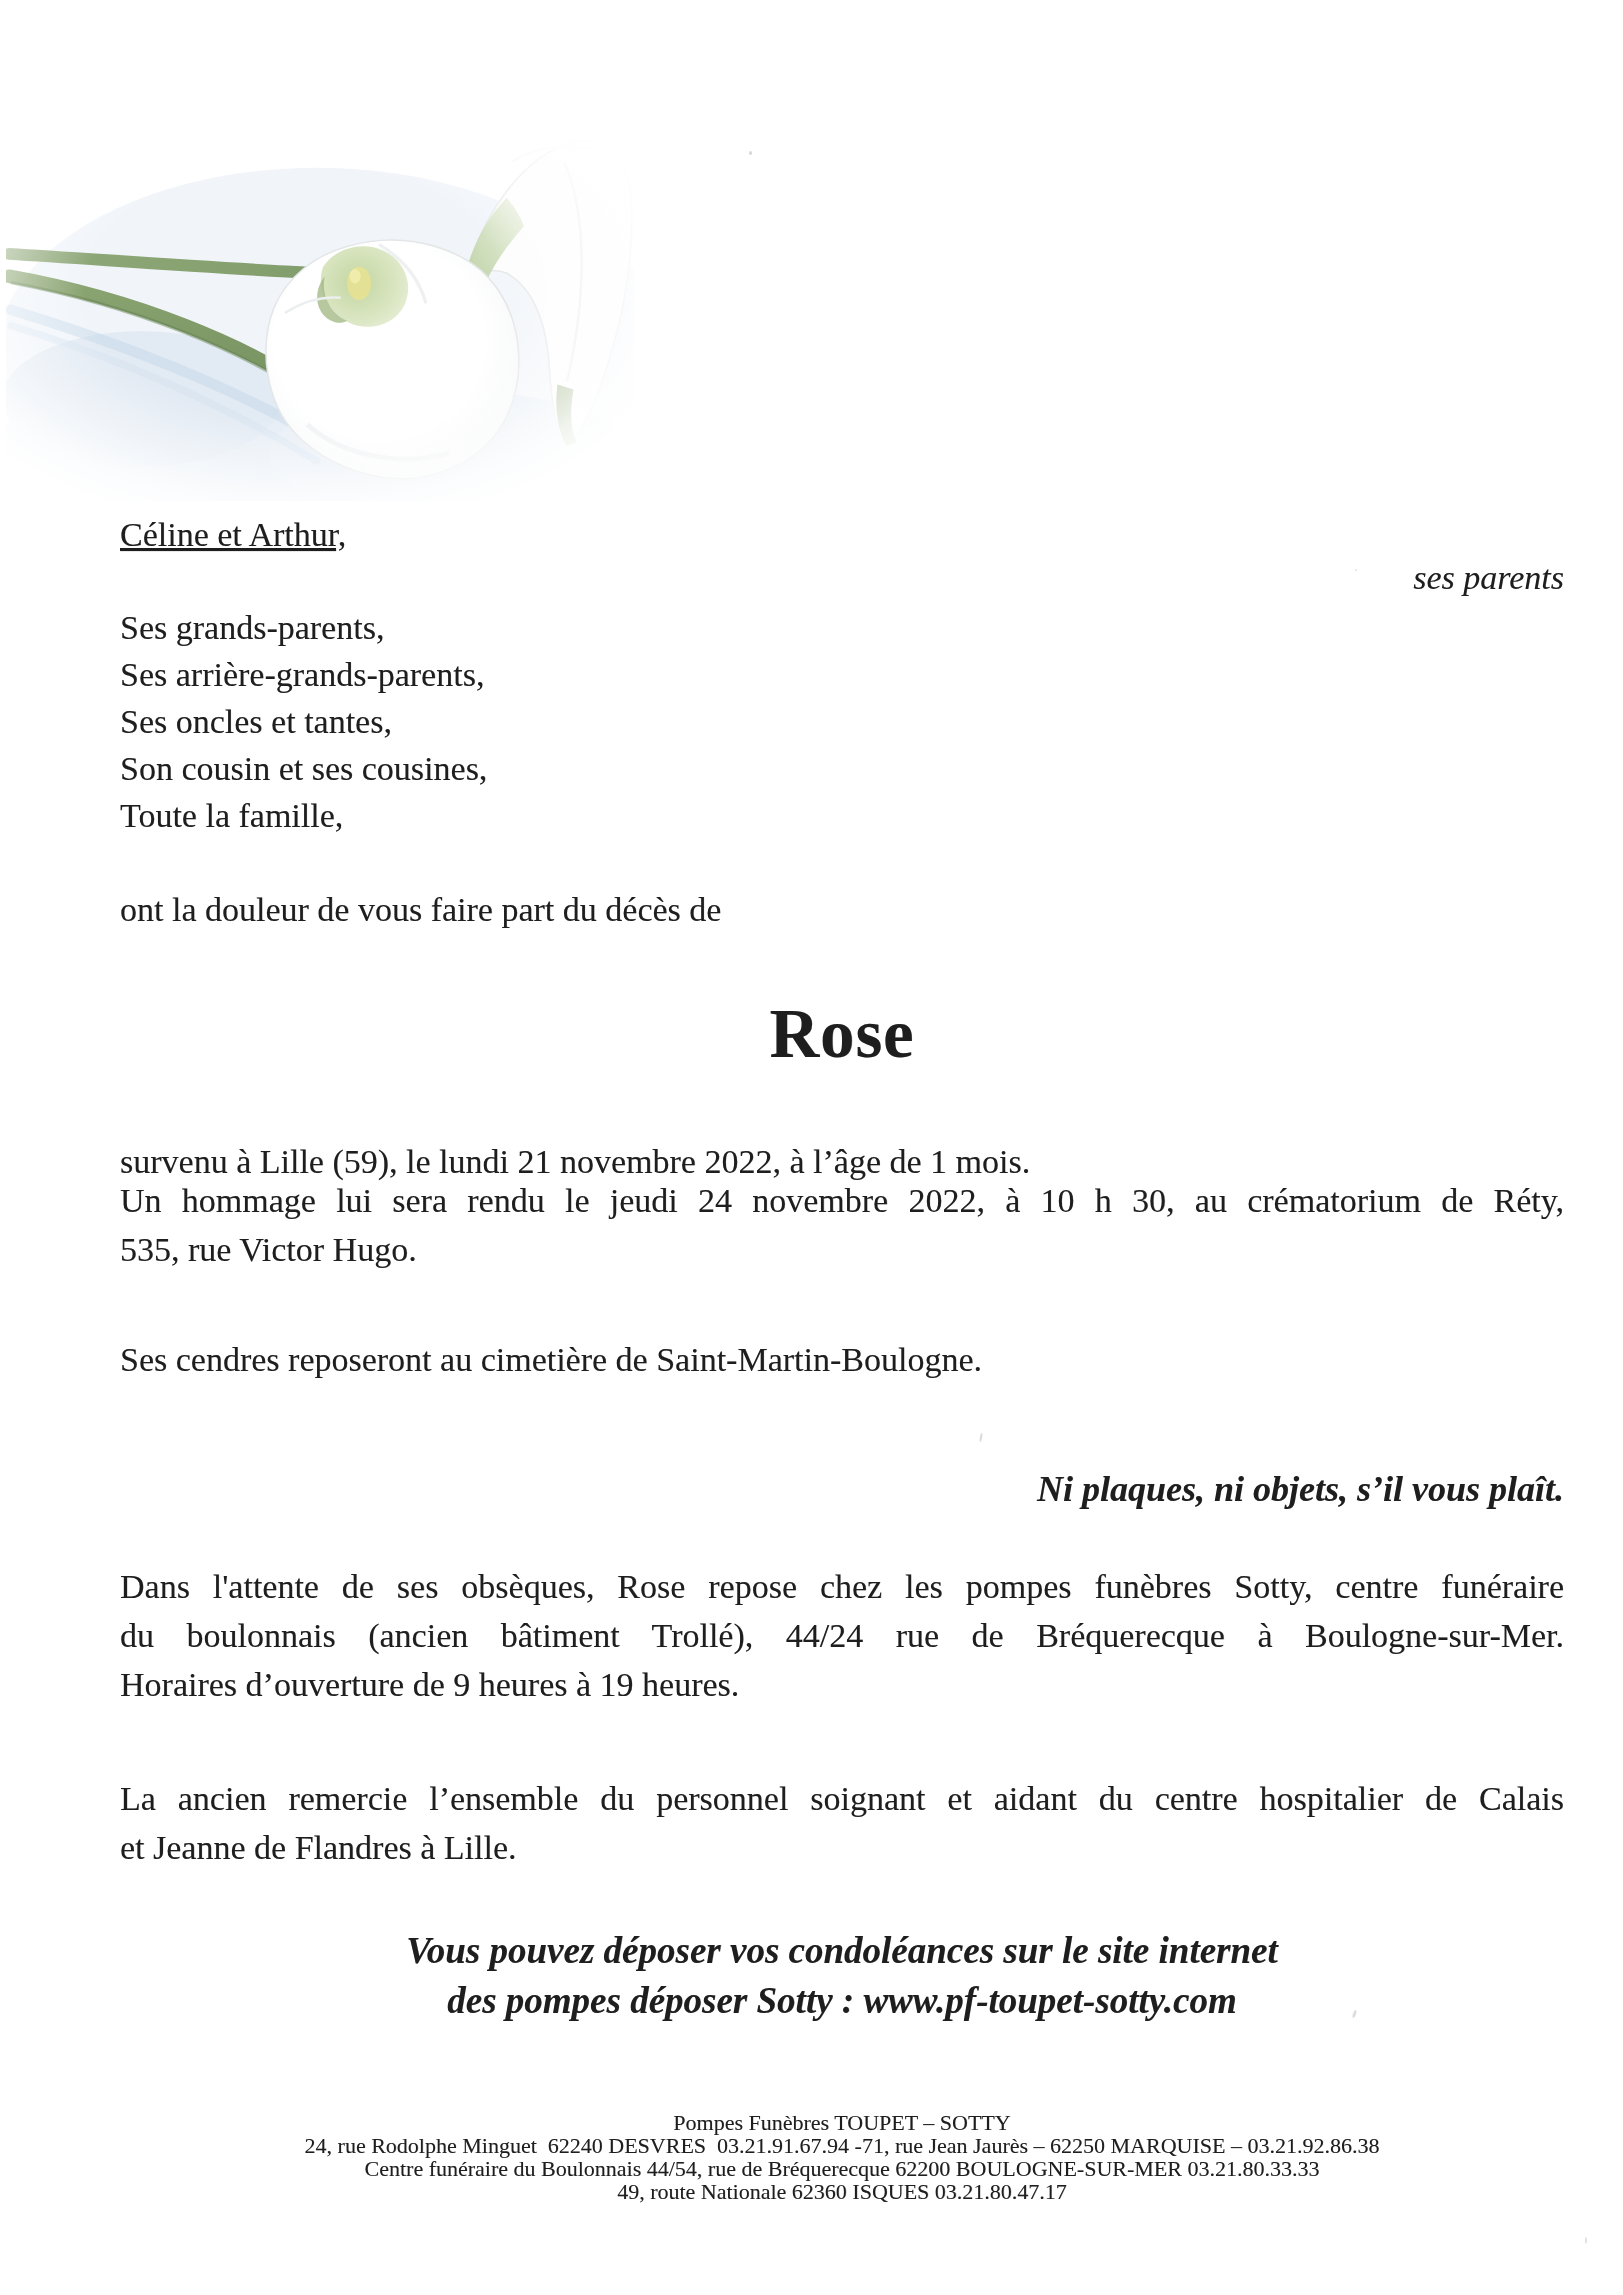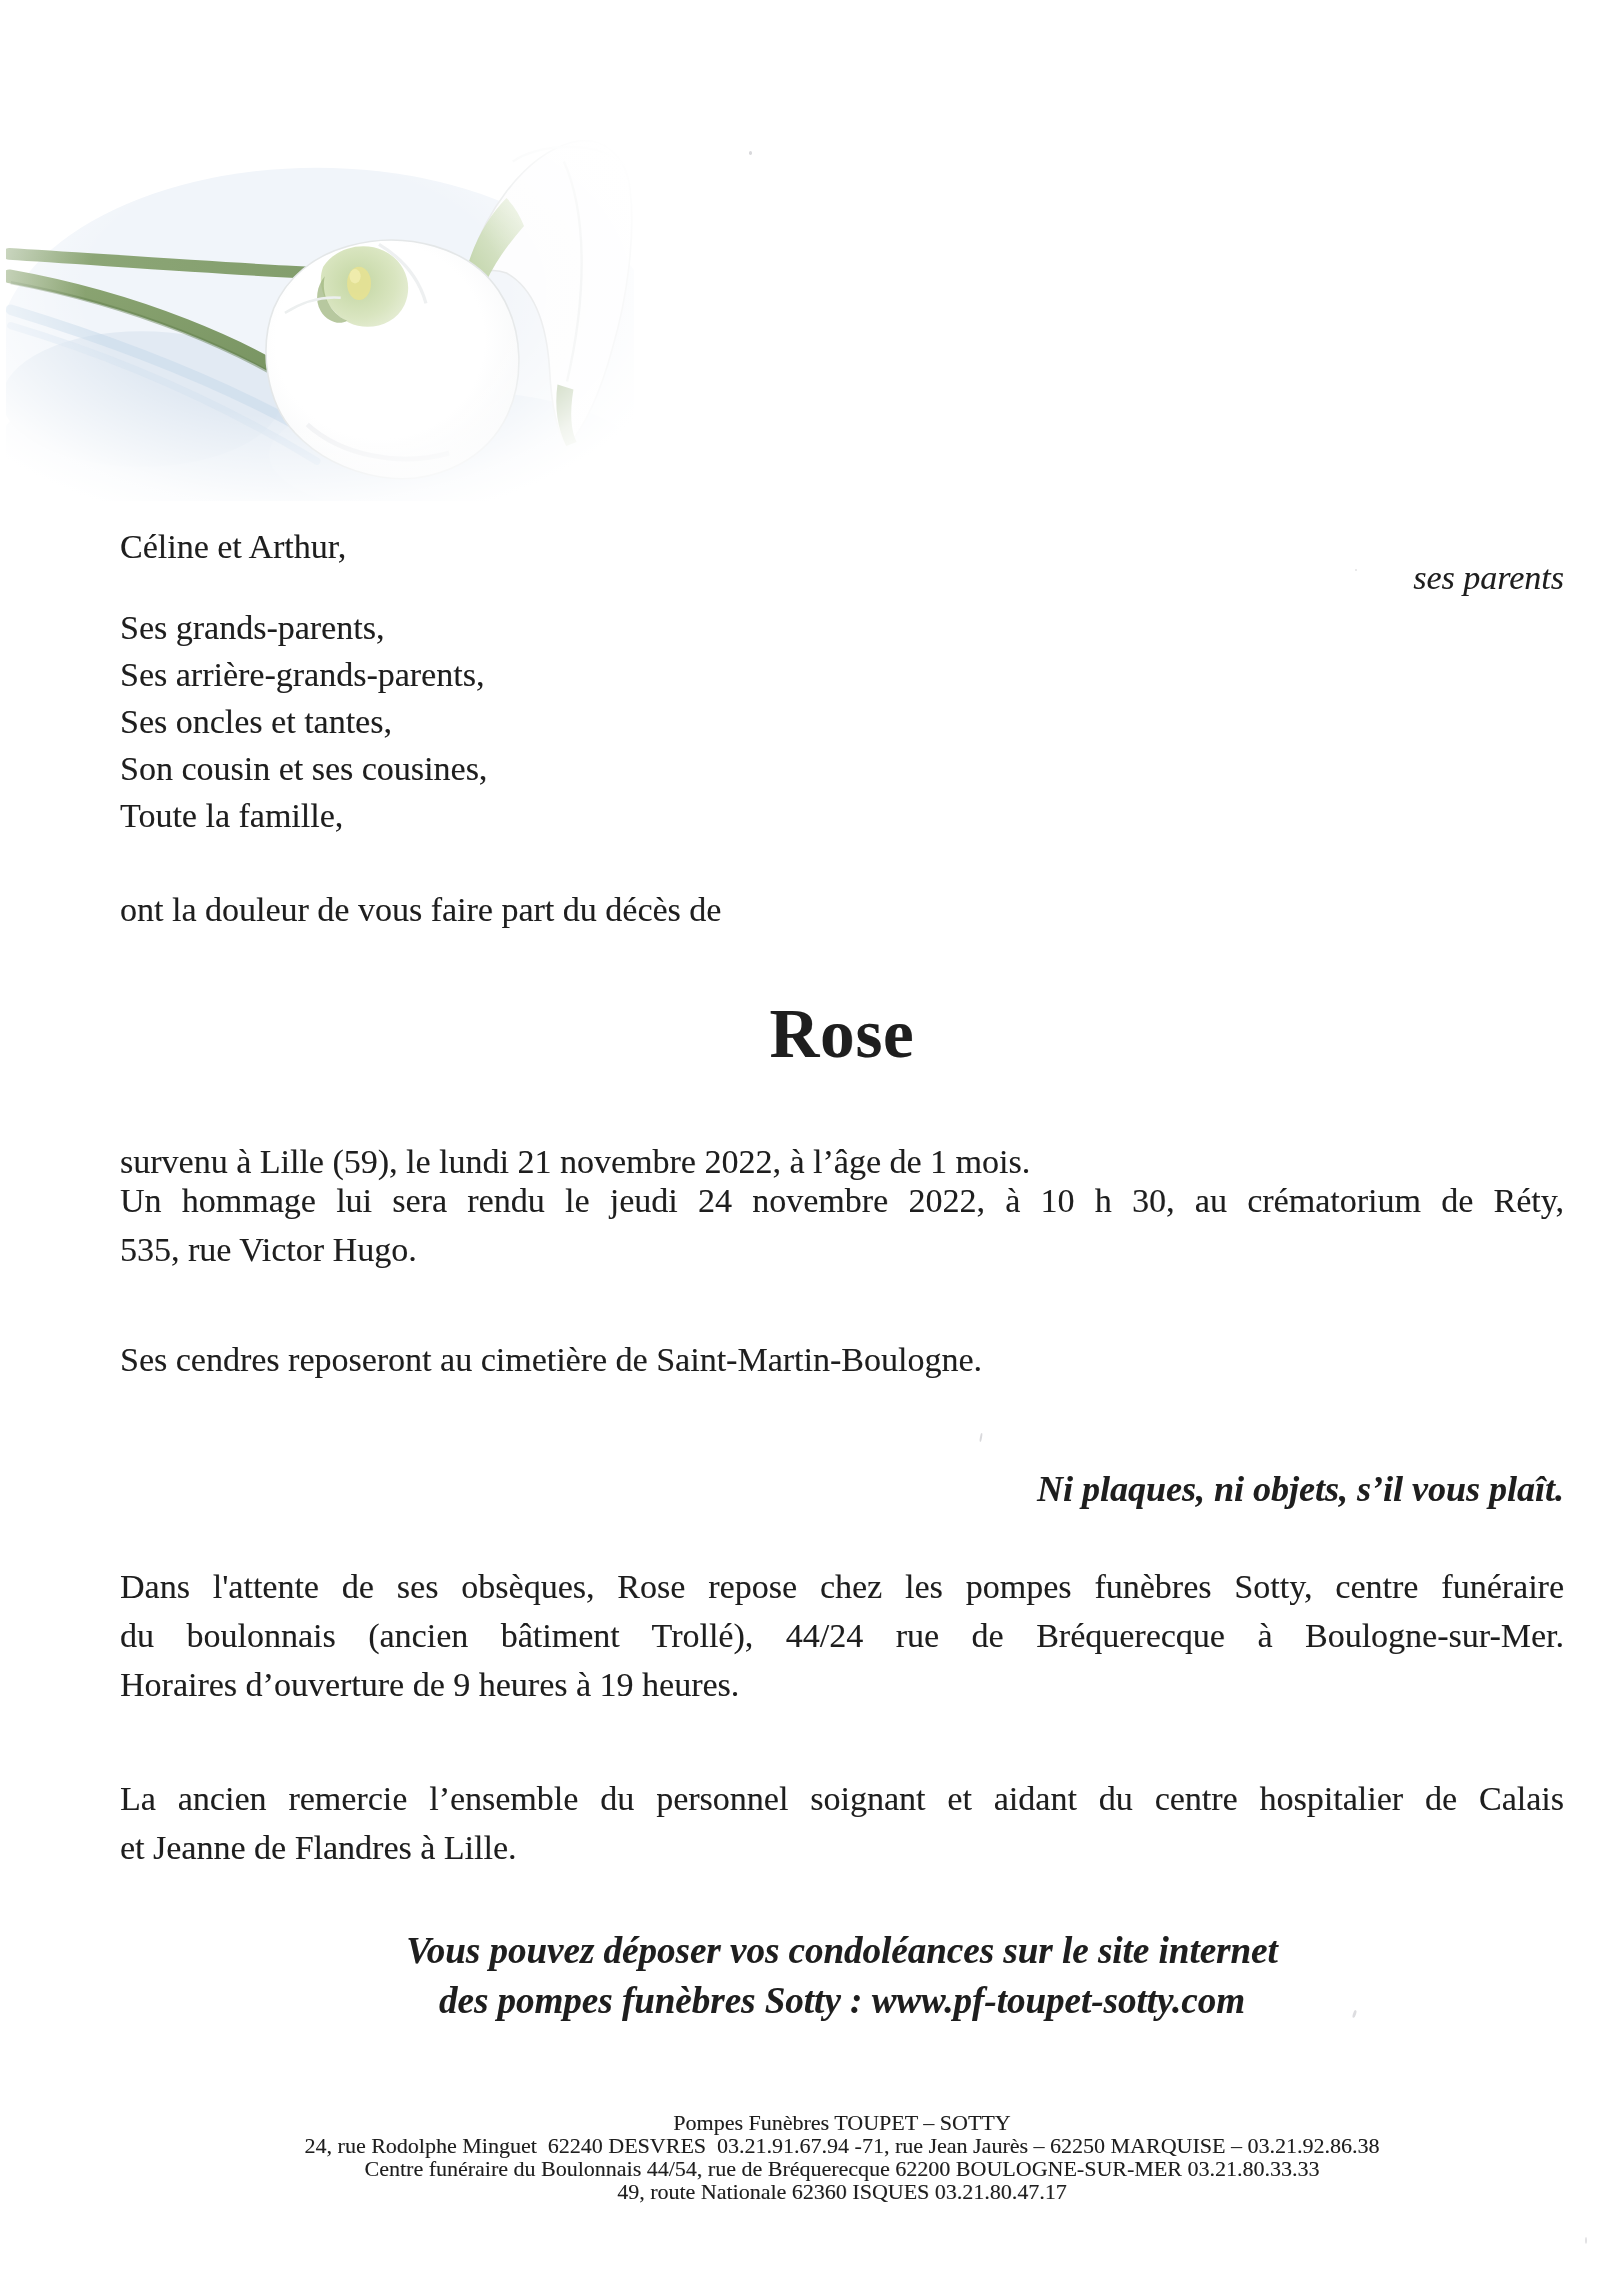--- a/index.html
+++ b/index.html
@@ -89,21 +89,21 @@
       <path d="M 400 206 C 395 228 406 252 428 262 C 418 268 403 263 395 250 C 387 236 390 218 400 206 Z" fill="#9fb67f" opacity="0.75"></path>
       <ellipse cx="443" cy="215" rx="15" ry="21" fill="#e5e294" opacity="0.95"></ellipse>
       <ellipse cx="438" cy="206" rx="7" ry="9" fill="#f0edae" opacity="0.9"></ellipse>
       <path d="M 468 166 C 498 184 518 208 527 240" stroke="#eef0f1" stroke-width="4" fill="none"></path>
       <path d="M 378 392 C 420 430 492 446 556 428" stroke="#eff1f3" stroke-width="6" fill="none" opacity="0.9"></path>
       <path d="M 350 252 C 372 238 396 231 420 233" stroke="#ecefef" stroke-width="3" fill="none"></path>
     </svg>
     <div class="photo-fade"></div>
   </div>
 
-  <div class="abs content body-text" style="top:522px;">Céline et Arthur,</div>
+  <div class="abs content body-text" style="top:510px;text-decoration:underline;">Céline et Arthur,</div>
   <div class="abs content body-text right italic" style="top:553px;">ses parents</div>
 
   <div class="abs content body-text family" style="top:604px;">
     <div>Ses grands-parents,</div>
     <div>Ses arrière-grands-parents,</div>
     <div>Ses oncles et tantes,</div>
     <div>Son cousin et ses cousines,</div>
     <div>Toute la famille,</div>
   </div>
 
@@ -128,21 +128,21 @@
     <div>Horaires d’ouverture de 9 heures à 19 heures.</div>
   </div>
 
   <div class="abs content body-text" style="top:1774px;">
     <div class="stretch">La ancien remercie l’ensemble du personnel soignant et aidant du centre hospitalier de Calais</div>
     <div>et Jeanne de Flandres à Lille.</div>
   </div>
 
   <div class="abs content center bolditalic condolences" style="top:1926px;">
     <div>Vous pouvez déposer vos condoléances sur le site internet</div>
-    <div>des pompes funèbres Sotty : www.pf-toupet-sotty.com</div>
+    <div>des pompes déposer Sotty : www.pf-toupet-sotty.com</div>
   </div>
 
   <div class="abs content center footer" style="top:2111px;">
     <div>Pompes Funèbres TOUPET – SOTTY</div>
     <div>24, rue Rodolphe Minguet  62240 DESVRES  03.21.91.67.94 -71, rue Jean Jaurès – 62250 MARQUISE – 03.21.92.86.38</div>
     <div>Centre funéraire du Boulonnais 44/54, rue de Bréquerecque 62200 BOULOGNE-SUR-MER 03.21.80.33.33</div>
     <div>49, route Nationale 62360 ISQUES 03.21.80.47.17</div>
   </div>
 
   <div class="artifact" style="left:749px;top:151px;width:3.2px;height:4px;"></div>

